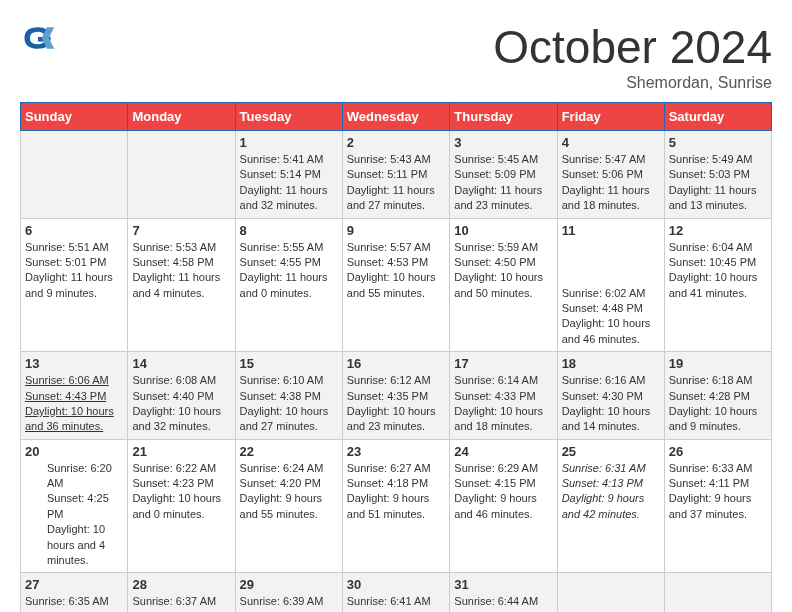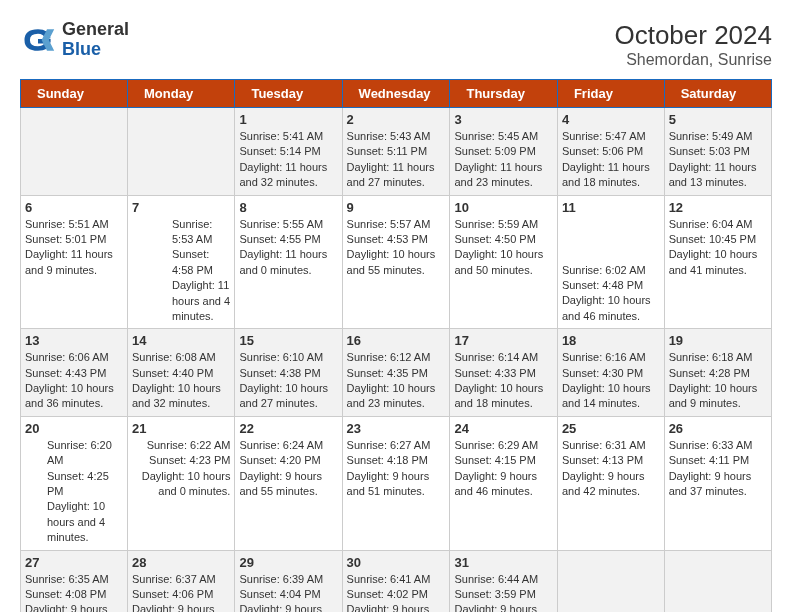--- a/index.html
+++ b/index.html
@@ -37,37 +37,37 @@
       color: #1a5fa8;
     }
     .logo-icon {
       width: 36px;
       height: 36px;
     }
     .title-area {
       text-align: right;
     }
     .calendar-title {
-      font-size: 26px;
+      font-size: 46px;
       font-weight: normal;
       color: #333;
     }
     .calendar-subtitle {
       font-size: 16px;
       color: #555;
     }
     table {
       width: 100%;
       border-collapse: collapse;
       font-size: 11px;
     }
     thead tr th {
-      background-color: #c2410c;
+      background-color: #ef4444;
       color: #fff;
-      padding: 6px 16px;
+      padding: 6px 4px;
       text-align: left;
       font-size: 13px;
       font-weight: bold;
       border: 1px solid #1a6abf;
     }
     tbody tr td {
       border: 1px solid #ccc;
       padding: 4px;
       vertical-align: top;
       width: 108px;
@@ -93,24 +93,20 @@
   </style>
 </head>
 <body>
 
 <div class="header-area">
   <div class="logo">
     <svg class="logo-icon" viewBox="0 0 40 40">
       <path d="M5 20 Q5 8 20 8 Q32 8 34 18 L28 18 Q26 13 20 13 Q11 13 11 20 Q11 27 20 27 Q25 27 27 24 L20 24 L20 19 L34 19 L34 22 Q32 32 20 32 Q5 32 5 20Z" fill="#1a5fa8"></path>
       <path d="M30 8 L38 8 L32 20 L38 32 L30 32 L24 20Z" fill="#5ba0d0"></path>
     </svg>
-    <div class="logo-text">
-      <span class="logo-general">General</span>
-      <span class="logo-blue">Blue</span>
-    </div>
   </div>
   <div class="title-area">
     <div class="calendar-title">October 2024</div>
     <div class="calendar-subtitle">Shemordan, Sunrise</div>
   </div>
 </div>
 
 <table>
   <thead>
     <tr id="weekday-header">
@@ -160,21 +156,21 @@
       </tr>
       <tr>
         <td>
           <span class="day-num">6</span>
           <div class="day-info" style="white-space: pre-line;">Sunrise: 5:51 AM
 Sunset: 5:01 PM
 Daylight: 11 hours and 9 minutes.</div>
         </td>
         <td>
           <span class="day-num">7</span>
-          <div class="day-info" style="white-space: pre-line; margin-left: 40px;">Sunrise: 5:53 AM
+          <div class="day-info" style="white-space: pre-line;">Sunrise: 5:53 AM
 Sunset: 4:58 PM
 Daylight: 11 hours and 4 minutes.</div>
         </td>
         <td>
           <span class="day-num">8</span>
           <div class="day-info" style="white-space: pre-line;">Sunrise: 5:55 AM
 Sunset: 4:55 PM
 Daylight: 11 hours and 0 minutes.</div>
         </td>
         <td>
@@ -198,21 +194,21 @@
         <td>
           <span class="day-num">12</span>
           <div class="day-info" style="white-space: pre-line;">Sunrise: 6:04 AM
 Sunset: 10:45 PM
 Daylight: 10 hours and 41 minutes.</div>
         </td>
       </tr>
       <tr>
         <td>
           <span class="day-num">13</span>
-          <div class="day-info" style="white-space: pre-line;">Sunrise: 6:06 AM
+          <div class="day-info" style="white-space: pre-line; text-decoration: underline;">Sunrise: 6:06 AM
 Sunset: 4:43 PM
 Daylight: 10 hours and 36 minutes.</div>
         </td>
         <td>
           <span class="day-num">14</span>
           <div class="day-info" style="white-space: pre-line;">Sunrise: 6:08 AM
 Sunset: 4:40 PM
 Daylight: 10 hours and 32 minutes.</div>
         </td>
         <td>
@@ -248,21 +244,21 @@
       </tr>
       <tr>
         <td>
           <span class="day-num">20</span>
           <div class="day-info" style="white-space: pre-line; margin-left: 22px;">Sunrise: 6:20 AM
 Sunset: 4:25 PM
 Daylight: 10 hours and 4 minutes.</div>
         </td>
         <td>
           <span class="day-num">21</span>
-          <div class="day-info" style="white-space: pre-line; text-align: right;">Sunrise: 6:22 AM
+          <div class="day-info" style="white-space: pre-line;">Sunrise: 6:22 AM
 Sunset: 4:23 PM
 Daylight: 10 hours and 0 minutes.</div>
         </td>
         <td>
           <span class="day-num">22</span>
           <div class="day-info" style="white-space: pre-line;">Sunrise: 6:24 AM
 Sunset: 4:20 PM
 Daylight: 9 hours and 55 minutes.</div>
         </td>
         <td>
@@ -272,21 +268,21 @@
 Daylight: 9 hours and 51 minutes.</div>
         </td>
         <td>
           <span class="day-num">24</span>
           <div class="day-info" style="white-space: pre-line;">Sunrise: 6:29 AM
 Sunset: 4:15 PM
 Daylight: 9 hours and 46 minutes.</div>
         </td>
         <td>
           <span class="day-num">25</span>
-          <div class="day-info" style="white-space: pre-line;">Sunrise: 6:31 AM
+          <div class="day-info" style="white-space: pre-line; font-style: italic;">Sunrise: 6:31 AM
 Sunset: 4:13 PM
 Daylight: 9 hours and 42 minutes.</div>
         </td>
         <td>
           <span class="day-num">26</span>
           <div class="day-info" style="white-space: pre-line;">Sunrise: 6:33 AM
 Sunset: 4:11 PM
 Daylight: 9 hours and 37 minutes.</div>
         </td>
       </tr>

